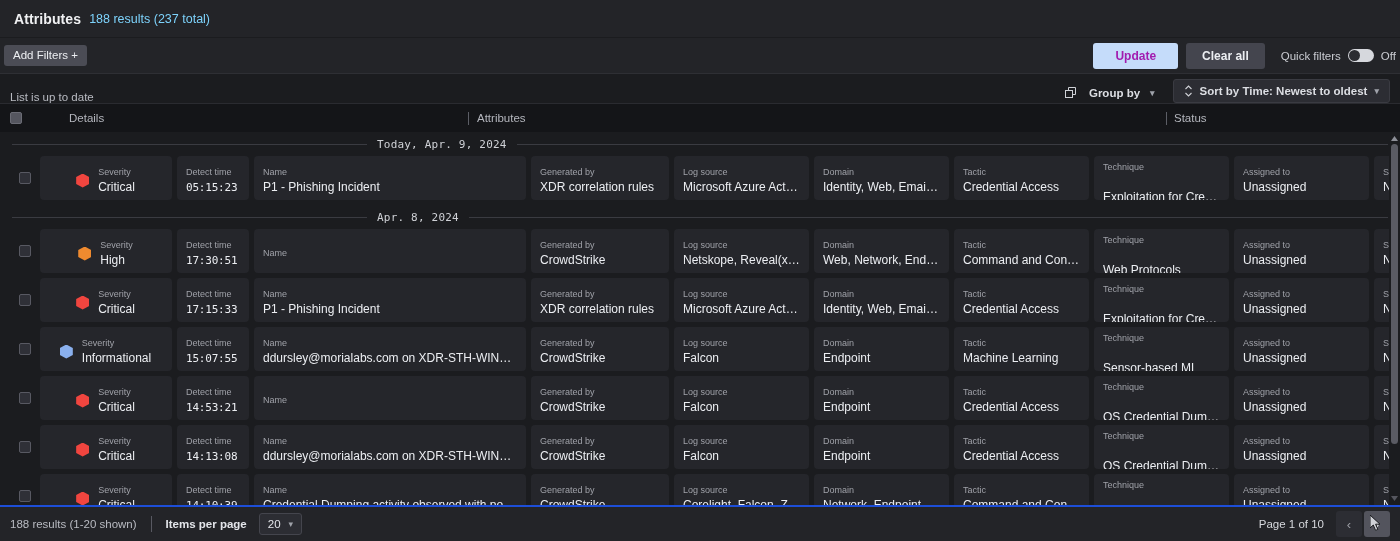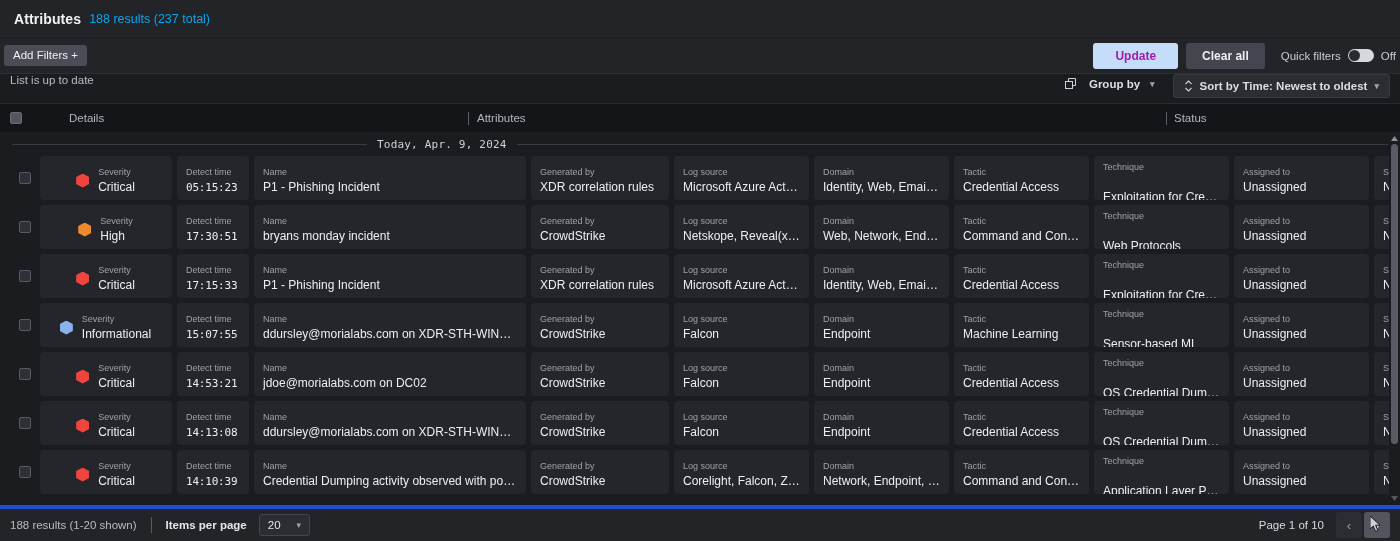--- a/index.html
+++ b/index.html
@@ -12,21 +12,21 @@
     overflow: hidden;
   }
   .app { width: 1400px; height: 541px; display: flex; flex-direction: column; position: relative; }
 
   
   .titlebar {
     height: 38px; background: #232428; display: flex; align-items: center;
     padding: 0 14px; flex: 0 0 38px; border-bottom: 1px solid #1b1c1f;
   }
   .title-main { font-size: 14px; font-weight: bold; color: #f0f1f3; letter-spacing: .1px; }
-  .title-sub { font-size: 12.5px; color: #0ea5e9; margin-left: 8px; }
+  .title-sub { font-size: 12.5px; color: #7dd3fc; margin-left: 8px; }
 
   
   .filterbar {
     height: 36px; flex: 0 0 36px; background: #232428; display: flex; align-items: center;
     padding: 0 4px; border-bottom: 1px solid #2e2f34;
   }
   .addfilters {
     background: #4b4c55; color: #eceef2; border: none; border-radius: 3px;
     font-size: 11.5px; padding: 5px 9px; font-family: inherit; cursor: pointer;
     line-height: 1;
@@ -48,21 +48,21 @@
     margin: 0 7px; position: relative; cursor: pointer; flex: 0 0 26px;
   }
   .toggle .knob {
     position: absolute; width: 11px; height: 11px; border-radius: 50%;
     background: #2b2c31; top: 1px; left: 1.5px;
   }
   .qf-state { font-size: 11.5px; color: #c9cbd1; }
 
   
   .statusbar {
-    height: 30px; flex: 0 0 30px; background: #1b1c1f; display: flex; align-items: flex-start;
+    height: 30px; flex: 0 0 30px; background: #1b1c1f; display: flex; align-items: flex-end;
     padding: 0 10px; border-bottom: 1px solid #2a2b30;
   }
   .uptodate { font-size: 11.5px; color: #b9bbc2; }
   .sb-spacer { flex: 1 1 auto; }
   .groupby {
     display: flex; align-items: center; gap: 10px; font-size: 11.5px; font-weight: bold;
     color: #dcdee3; padding: 4px 8px; border-radius: 3px; cursor: pointer;
   }
   .sortby {
     display: flex; align-items: center; gap: 7px; font-size: 11.5px; font-weight: bold;
@@ -151,29 +151,29 @@
     background: #5a5b63; border-radius: 4px; cursor: pointer;
   }
   .vscroll .dnarrow {
     position: absolute; bottom: 2px; left: 1px; width: 9px; height: 9px;
     display: flex; align-items: center; justify-content: center; cursor: pointer;
   }
 
   
   .footer {
     height: 36px; flex: 0 0 36px; background: #232428; display: flex; align-items: center;
-    padding: 0 10px; border-top: 4px solid #1d4ed8;
+    padding: 0 10px; border-top: 2px solid #1d4ed8;
   }
   .f-results { font-size: 11.5px; color: #b9bbc2; }
   .f-div { width: 1px; height: 16px; background: #585962; margin: 0 14px; }
   .f-ipp { font-size: 11.5px; font-weight: bold; color: #e3e5ea; }
   .ppselect {
     margin-left: 12px; background: #2c2d33; border: 1px solid #44454d; border-radius: 3px;
     font-size: 11.5px; color: #e3e5ea; padding: 4px 8px; display: flex; align-items: center;
-    gap: 16px; cursor: pointer; justify-content: center;
+    gap: 8px; cursor: pointer; justify-content: center;
   }
   .f-spacer { flex: 1 1 auto; }
   .f-page { font-size: 11.5px; color: #d6d8dd; margin-right: 10px; }
   .pgbtn {
     width: 26px; height: 26px; border-radius: 3px; background: #2c2d33;
     display: flex; align-items: center; justify-content: center; cursor: pointer;
     color: #9b9da4; font-size: 13px; margin-left: 2px;
   }
   .pgbtn.next { background: #53545d; color: #e8eaee; position: relative; }
   .cursor-arrow { position: absolute; left: 6px; top: 4px; }
@@ -284,38 +284,42 @@
           </div>
           <div class="card c-assg">
             <div class="k">Assigned to</div>
             <div class="v">Unassigned</div>
           </div>
           <div class="card c-stat">
             <div class="k">Status</div>
             <div class="v">New</div>
           </div>
         </div>
+        <div class="daysep">
+          <span class="line short"></span>
+          <span class="txt">Apr. 8, 2024</span>
+          <span class="line"></span>
+        </div>
         <div class="row">
           <div class="selcell">
             <span class="rowcb"></span>
           </div>
           <div class="card c-sev">
             <span class="hex" style="background: rgb(239, 138, 47);"></span>
             <div class="sevtext">
               <div class="k">Severity</div>
               <div class="v">High</div>
             </div>
           </div>
           <div class="card c-time">
             <div class="k">Detect time</div>
             <div class="v mono">17:30:51</div>
           </div>
           <div class="card c-name">
             <div class="k">Name</div>
-            <div class="v">bryans monday incident</div>
           </div>
           <div class="card c-gen">
             <div class="k">Generated by</div>
             <div class="v">CrowdStrike</div>
           </div>
           <div class="card c-log">
             <div class="k">Log source</div>
             <div class="v">Netskope, Reveal(x) 360...</div>
           </div>
           <div class="card c-dom">
@@ -445,21 +449,20 @@
               <div class="k">Severity</div>
               <div class="v">Critical</div>
             </div>
           </div>
           <div class="card c-time">
             <div class="k">Detect time</div>
             <div class="v mono">14:53:21</div>
           </div>
           <div class="card c-name">
             <div class="k">Name</div>
-            <div class="v">jdoe@morialabs.com on DC02</div>
           </div>
           <div class="card c-gen">
             <div class="k">Generated by</div>
             <div class="v">CrowdStrike</div>
           </div>
           <div class="card c-log">
             <div class="k">Log source</div>
             <div class="v">Falcon</div>
           </div>
           <div class="card c-dom">

